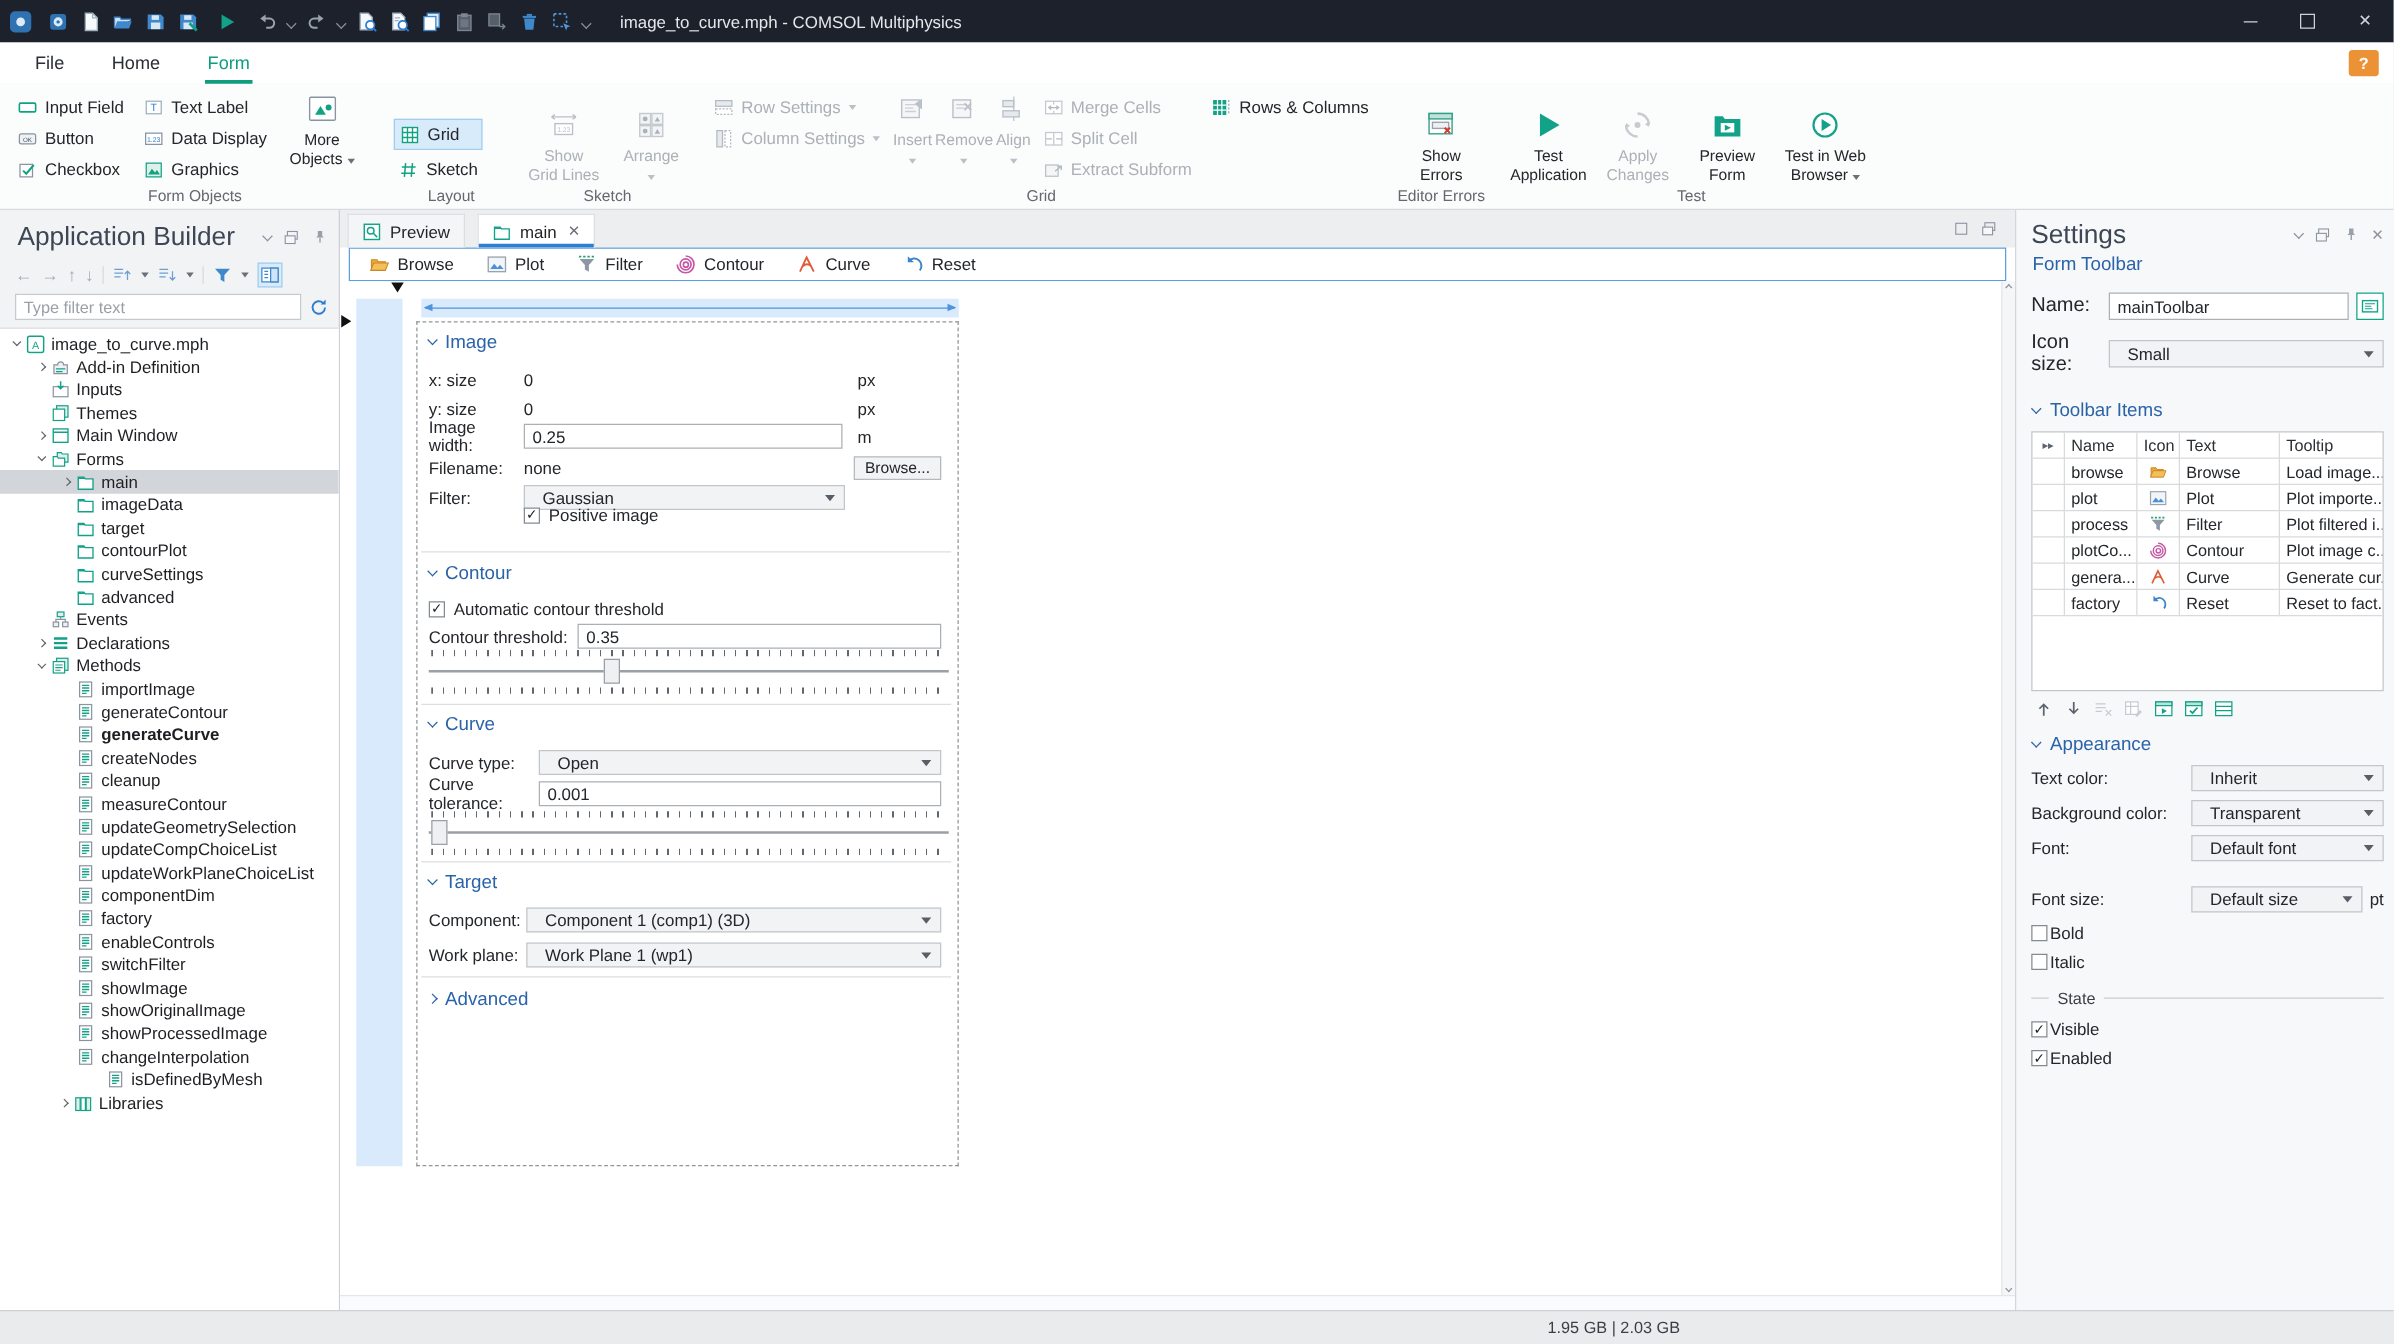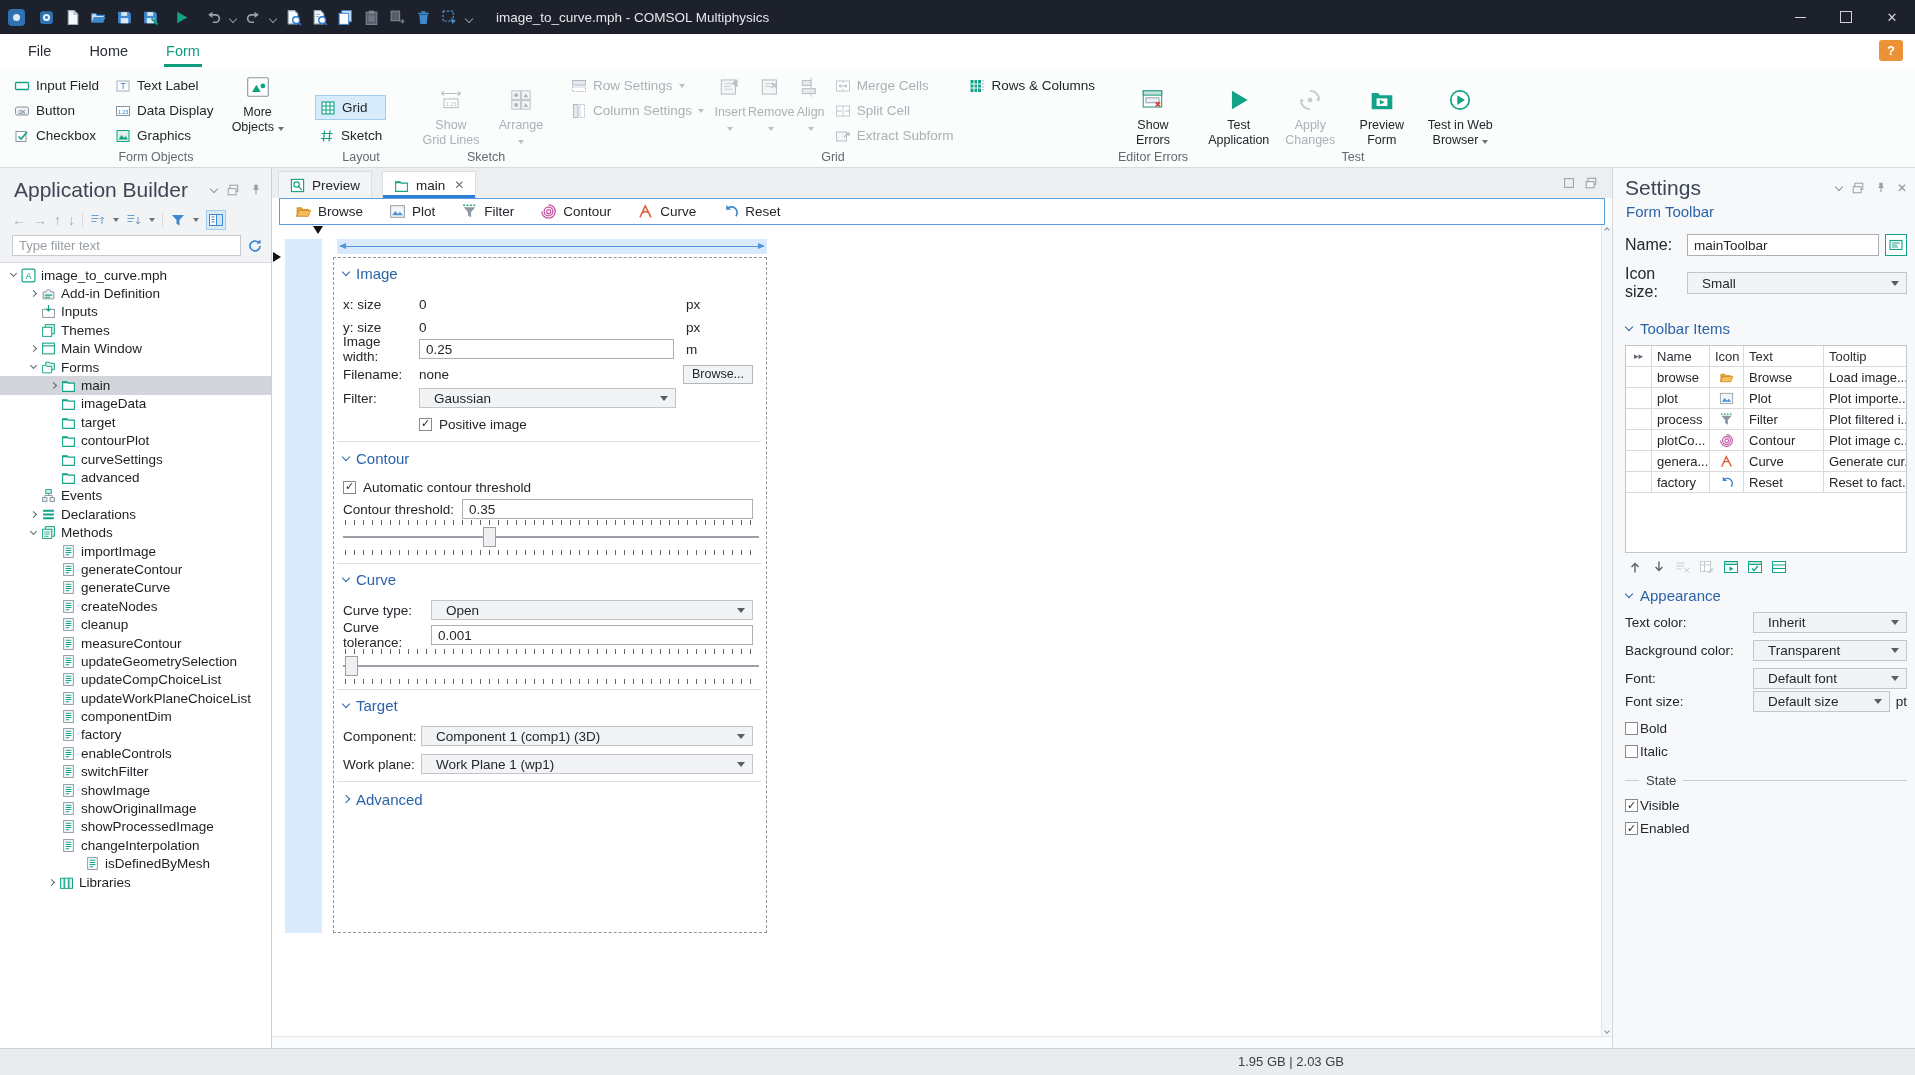--- a/index.html
+++ b/index.html
@@ -830,21 +830,21 @@
           <div class="trow" style="padding-left: 46px;">
             <span class="texp"></span>
             <span class="tico">
               <svg viewBox="0 0 14 14" width="100%" height="100%" xmlns="http://www.w3.org/2000/svg">
                 <rect x="2.5" y="1.5" width="9" height="11" fill="#fff" stroke="#8a93a0" stroke-width=".9"></rect>
                 <path d="M4.3 4h5.4M4.3 6h5.4M4.3 8h5.4M4.3 10h3.4" stroke="#12a287"></path>
               </svg>
             </span>
             <span class="tlab">generateContour</span>
           </div>
-          <div class="trow" style="padding-left: 46px;">
+          <div class="trow" style="padding-left: 46px; font-weight: bold;">
             <span class="texp"></span>
             <span class="tico">
               <svg viewBox="0 0 14 14" width="100%" height="100%" xmlns="http://www.w3.org/2000/svg">
                 <rect x="2.5" y="1.5" width="9" height="11" fill="#fff" stroke="#8a93a0" stroke-width=".9"></rect>
                 <path d="M4.3 4h5.4M4.3 6h5.4M4.3 8h5.4M4.3 10h3.4" stroke="#12a287"></path>
               </svg>
             </span>
             <span class="tlab">generateCurve</span>
           </div>
           <div class="trow" style="padding-left: 46px;">
@@ -1144,21 +1144,21 @@
               <span>none</span>
               <span class="btn" style="position:absolute;right:0;width:70px">Browse...</span>
             </div>
           <div class="frow" style="top:130px">
               <span class="flab">Filter:</span>
               <span class="dd" style="width:257px">
                 <span>Gaussian</span>
                 <i class="car"></i>
               </span>
             </div>
-          <div class="frow" style="top:156px">
+          <div class="frow" style="top:144px">
               <span style="width:76px"></span>
               <span class="cb on"></span>
               <span style="margin-left:7px">Positive image</span>
             </div>
           <div class="fdiv" style="top:183px"></div>
 
           <div class="sech" style="top:190px">
               <i class="chv d"></i>
               <span>Contour</span>
             </div>
@@ -1424,21 +1424,21 @@
             <i class="car"></i>
           </span>
       </div>
       <div class="strow" style="margin-bottom:7px">
         <span class="lab2">Background color:</span>
         <span class="dd" style="flex:1;height:21px">
             <span>Transparent</span>
             <i class="car"></i>
           </span>
       </div>
-      <div class="strow" style="margin-bottom:2px">
+      <div class="strow" style="margin-bottom:20px">
         <span class="lab2">Font:</span>
         <span class="dd" style="flex:1;height:21px">
             <span>Default font</span>
             <i class="car"></i>
           </span>
       </div>
       <div class="strow" style="margin-bottom:5px">
         <span class="lab2">Font size:</span>
         <span class="dd" style="flex:1;height:21px">
             <span>Default size</span>

